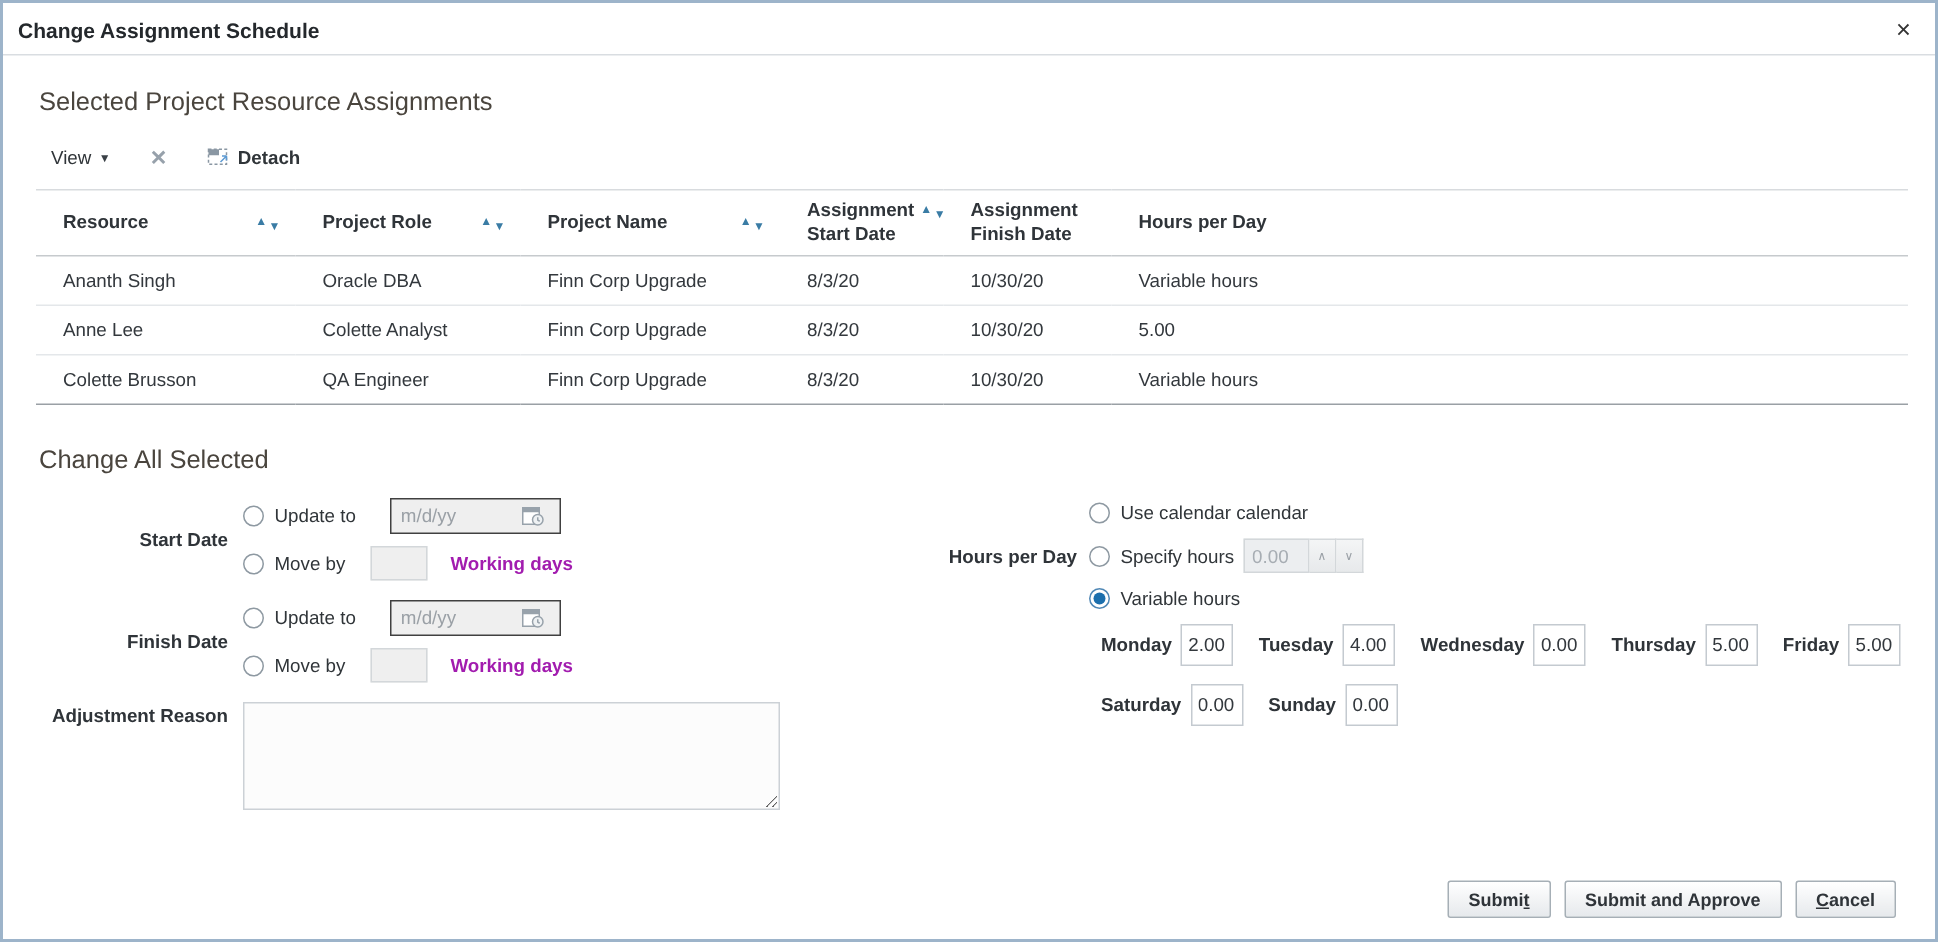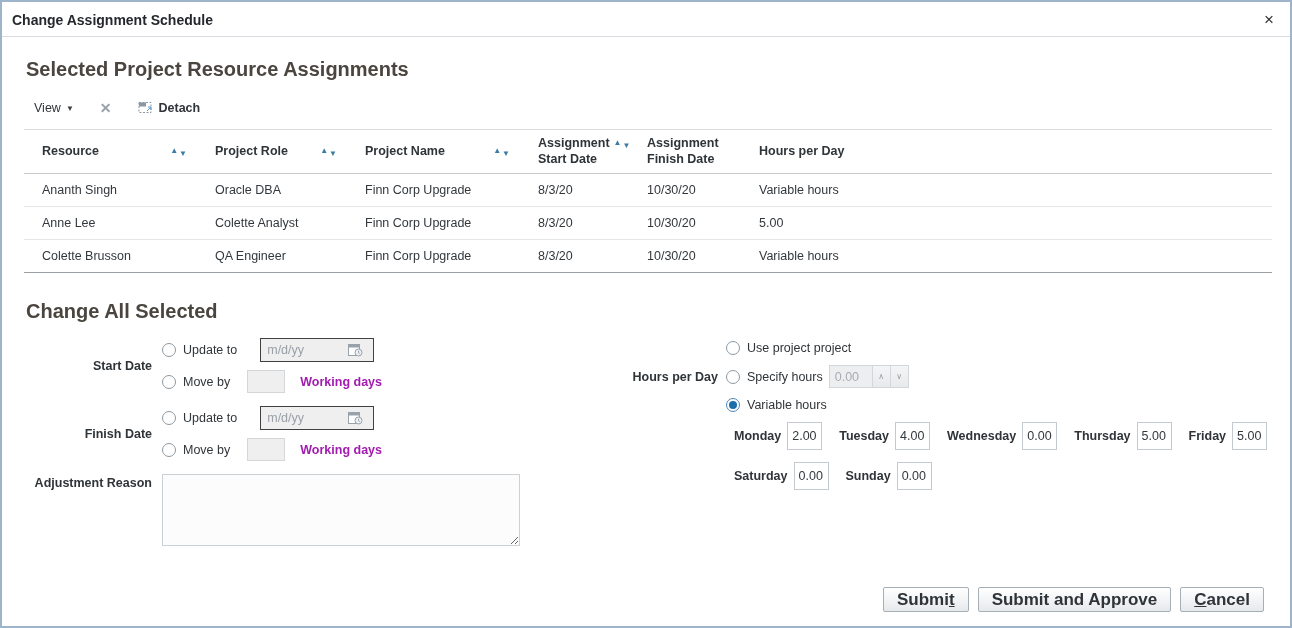--- a/index.html
+++ b/index.html
@@ -11,21 +11,21 @@
     position:relative;
     overflow:hidden;
     color:#303539;
   }
   
   .titlebar { display:flex; justify-content:space-between; align-items:center;
     padding:9px 16px 8px 10px; border-bottom:1px solid #d9dde1; }
   .title { font-size:14px; font-weight:bold; color:#24282c; }
   .close-x { font-size:17px; color:#333; cursor:pointer; line-height:1; }
   
-  .section-h { font-size:20px; font-weight:bold; color:#4a453e; }
+  .section-h { font-size:17px; font-weight:normal; color:#4a453e; }
   .h-assignments { margin:21px 0 0 24px; }
   .h-change { margin:27px 0 0 24px; }
   
   .toolbar { display:flex; align-items:center; gap:26px; margin:16px 0 0 32px; height:22px; }
   .view-menu { display:flex; align-items:center; gap:5px; font-size:12.5px; cursor:pointer; }
   .view-caret { font-size:8px; color:#3a4046; }
   .tb-x { color:#97a1ab; font-size:14px; font-weight:bold; cursor:pointer; }
   .detach { display:flex; align-items:center; gap:6px; font-size:12.5px; font-weight:bold; cursor:pointer; }
   
   table { width:1248px; margin:10px 22px 0 22px; border-collapse:collapse; table-layout:fixed; }
@@ -78,21 +78,21 @@
     background:linear-gradient(#f4f5f6,#e7e9eb); color:#9aa0a6; font-size:8px;
     display:flex; align-items:center; justify-content:center; cursor:pointer; }
   .days-block { margin-left:124px; margin-top:4px; }
   .day-row { display:flex; align-items:center; margin-bottom:12px; }
   .day-pair { display:flex; align-items:center; margin-right:17px; }
   .day-label { font-weight:bold; font-size:12.5px; color:#2f3439; margin-right:6px; }
   .day-input { width:35px; height:28px; border:1px solid #c4cad0; font-size:12.5px;
     padding:0 4px; font-family:inherit; color:#33383d; background:#fff; }
   
   .footer { position:absolute; bottom:14px; right:26px; display:flex; gap:9px; }
-  .btn { height:25px; padding:0 13px; font-size:17px; font-weight:bold; color:#2f3439;
+  .btn { height:25px; padding:0 13px; font-size:12px; font-weight:bold; color:#2f3439;
     background:linear-gradient(#ffffff,#e6e9ec); border:1px solid #a6afb6; border-radius:2px;
     font-family:inherit; cursor:pointer; white-space:nowrap; }
 </style>
 </head>
 <body>
 
 <div class="titlebar">
   <span class="title">Change Assignment Schedule</span>
   <span class="close-x">×</span>
 </div>
@@ -257,21 +257,21 @@
       <textarea class="ar-textarea" style=""></textarea>
     </div>
 
   </div>
 
   <div class="right-form">
 
     <div class="rrow">
       <div class="rlabel"></div>
       <span class="radio"></span>
-      <span style="margin-left:7px; font-size:12.5px;">Use project project</span>
+      <span style="margin-left:7px; font-size:12.5px;">Use calendar calendar</span>
     </div>
 
     <div class="rrow">
       <div class="rlabel">Hours per Day</div>
       <span class="radio"></span>
       <span style="margin-left:7px; font-size:12.5px;">Specify hours</span>
       <span class="spinbox">
         <input type="text" class="spin-input" disabled="" value="0.00" style="">
         <span class="spin-btn">∧</span>
         <span class="spin-btn">∨</span>

